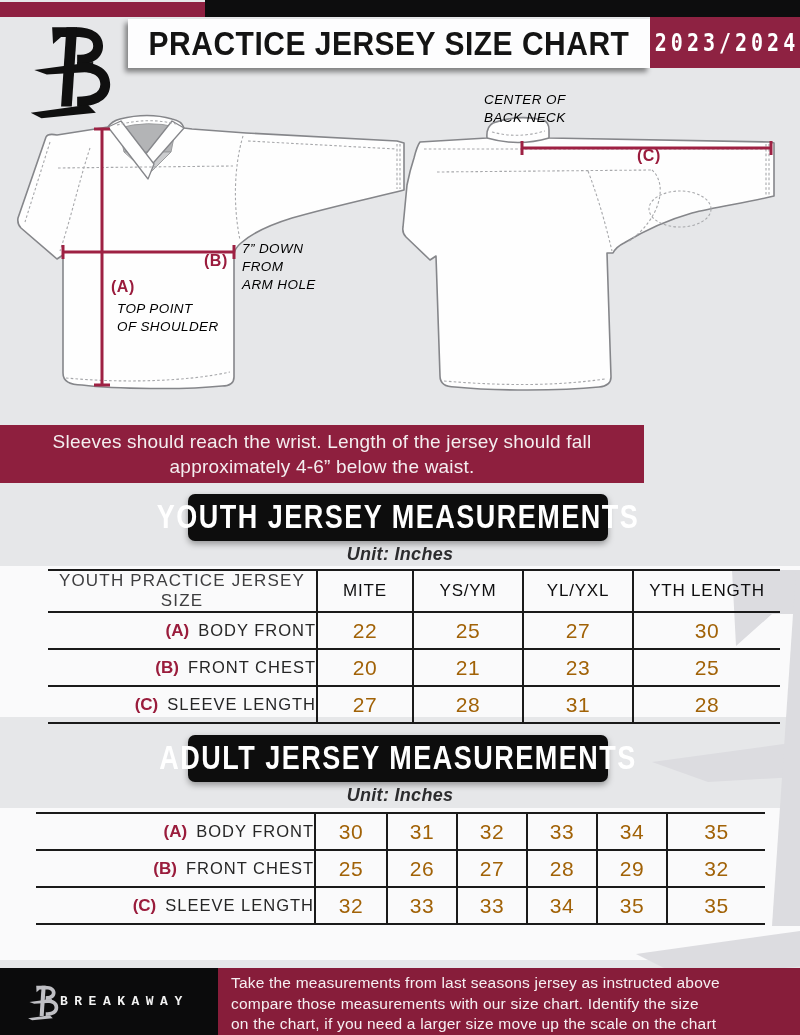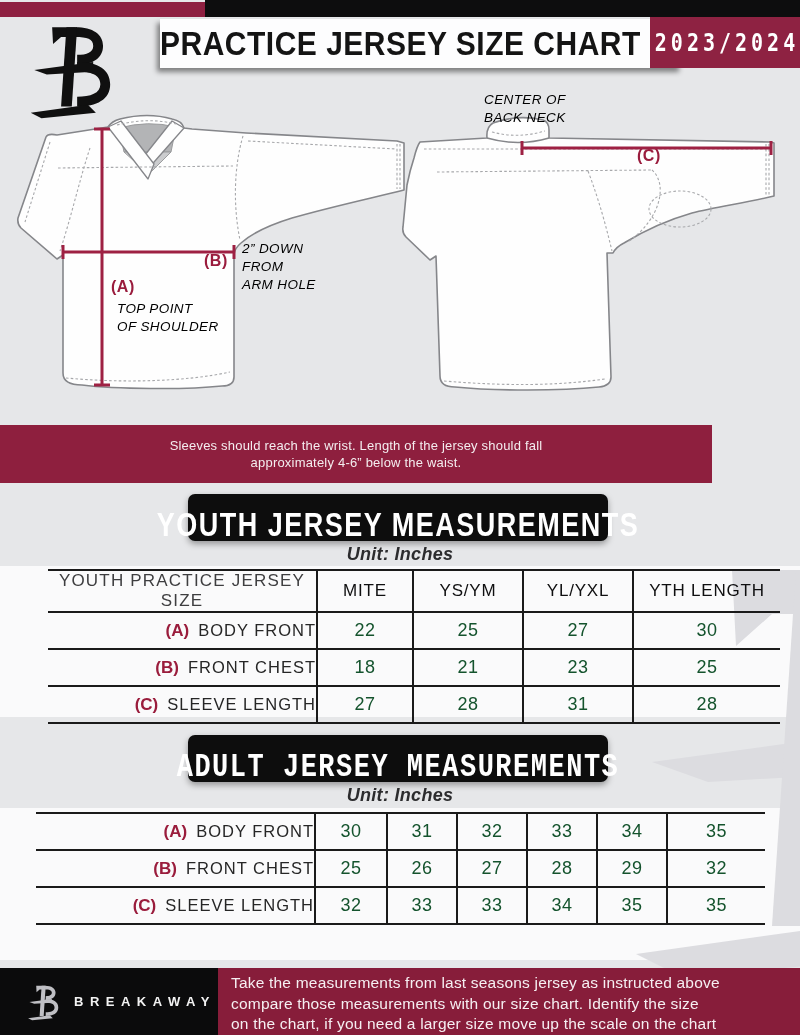--- a/index.html
+++ b/index.html
@@ -8,21 +8,21 @@
     background:#e6e7e9;font-family:"Liberation Sans",sans-serif;
     -webkit-font-smoothing:antialiased;
   }
   
   .bar-black{position:absolute;left:205px;top:0;width:595px;height:17px;background:#0d0d0e;}
   .bar-maroon{position:absolute;left:0;top:2px;width:205px;height:15px;background:#8e2041;}
   .logo-top{position:absolute;left:22px;top:20px;color:#101010;}
   .title-box{
     position:absolute;left:128px;top:19px;width:522px;height:49px;background:#fdfdfe;
     box-shadow:-3px 4px 5px rgba(0,0,0,.45);
-    display:flex;align-items:center;justify-content:flex-start;margin-left:32px;
+    display:flex;align-items:center;justify-content:center;
   }
   .title-box span{
     font-size:30px;font-weight:bold;letter-spacing:.5px;color:#141414;
     transform:scaleY(1.08);white-space:nowrap;
   }
   .year-box{
     position:absolute;left:650px;top:17px;width:150px;height:51px;background:#8e2242;
     display:flex;align-items:center;justify-content:center;
   }
   .year-box span{
@@ -35,36 +35,36 @@
   .anno-note{font-style:italic;font-size:13.5px;line-height:1.32;letter-spacing:.4px;}
   .anno-key{font-weight:bold;font-size:16px;letter-spacing:.5px;color:#9a1c3d;}
   .note-a{left:117px;top:300px;}
   .key-a{left:111px;top:278px;}
   .note-b{left:242px;top:240px;}
   .key-b{left:204px;top:252px;}
   .note-c{left:484px;top:91px;}
   .key-c{left:637px;top:147px;}
   
   .notice{
-    position:absolute;left:0;top:425px;width:712px;height:58px;background:#8e1f3e;
+    position:absolute;left:0;top:425px;width:644px;height:58px;background:#8e1f3e;
     display:flex;align-items:center;justify-content:center;text-align:center;
-    color:#f4edef;font-size:13px;line-height:1.32;white-space:pre-line;letter-spacing:.2px;
+    color:#f4edef;font-size:19px;line-height:1.32;white-space:pre-line;letter-spacing:.2px;
   }
   
   .head-box{
     position:absolute;left:188px;width:420px;height:47px;background:#0d0d0d;border-radius:7px;
     box-shadow:0 3px 6px rgba(0,0,0,.35);
-    display:flex;align-items:flex-end;justify-content:center;
+    display:flex;align-items:center;justify-content:center;
   }
   .head-box span{
     color:#fff;font-size:27px;font-weight:bold;letter-spacing:1.5px;
     transform:scaleY(1.25);white-space:nowrap;
   }
   .head-youth{top:494px;}
-  .head-adult{top:735px;font-family:Liberation Mono, monospace;}
+  .head-adult{top:735px;}
   .unit{
     position:absolute;left:0;width:800px;text-align:center;
     font-style:italic;font-weight:bold;font-size:18px;color:#2c2c2e;letter-spacing:.3px;
   }
   .unit-youth{top:544px;}
   .unit-adult{top:785px;}
   
   .band{position:absolute;left:0;width:800px;background:#fafafb;z-index:1;}
   .band-youth{top:566px;height:151px;}
   .band-adult{top:808px;height:152px;}
@@ -81,29 +81,29 @@
   .size-table tr{height:37px;}
   .size-table tr.hrow{height:34px;}
   .cell-rowhead{
     text-align:center;font-size:17px;letter-spacing:1.2px;color:#3e3e40;
   }
   .cell-colhead{
     text-align:center;font-weight:normal;font-size:17px;letter-spacing:.8px;color:#0f0f10;
   }
   .cell-label{text-align:right;padding-left:23px !important;font-size:16.5px;letter-spacing:1px;color:#262626;}
   .cell-label .rkey{font-weight:bold;color:#9a1c3c;font-size:17px;margin-right:9px;letter-spacing:0;}
-  .cell-val{text-align:center;font-size:18px;color:#14532d;letter-spacing:.5px;}
+  .cell-val{text-align:center;font-size:21px;color:#a16207;letter-spacing:.5px;}
   
   .footer-black{
     position:absolute;left:0;top:968px;width:218px;height:67px;background:#0b0b0c;z-index:4;
     display:flex;align-items:center;
   }
   .footer-logo{margin-left:26px;color:#bfbfc4;}
   .footer-brand{
-    color:#f2f2f2;font-size:13px;font-weight:bold;letter-spacing:6.5px;margin-left:14px;white-space:nowrap;
+    color:#f2f2f2;font-size:13px;font-weight:bold;letter-spacing:6.5px;white-space:nowrap;font-family:Liberation Mono, monospace;
   }
   .footer-maroon{
     position:absolute;left:218px;top:968px;width:582px;height:67px;background:#871d3a;z-index:4;
     display:flex;align-items:flex-end;
   }
   .footer-note{
     color:#f6eff2;font-size:15.5px;line-height:1.33;white-space:pre-line;
     padding-left:13px;letter-spacing:.2px;
   }
 </style>
@@ -183,21 +183,21 @@
       <path d="M522,148 L771,148"></path>
         <path d="M522,141 L522,155"></path>
         <path d="M771,141 L771,155"></path>
     </g>
   </svg>
 
   <div class="anno anno-key key-a">(A)</div>
   <div class="anno anno-note note-a">TOP POINT
 OF SHOULDER</div>
   <div class="anno anno-key key-b">(B)</div>
-  <div class="anno anno-note note-b">2” DOWN
+  <div class="anno anno-note note-b">7” DOWN
 FROM
 ARM HOLE</div>
   <div class="anno anno-key key-c">(C)</div>
   <div class="anno anno-note note-c">CENTER OF
 BACK NECK</div>
 
   <div class="notice">Sleeves should reach the wrist. Length of the jersey should fall
 approximately 4-6” below the waist.</div>
 
   <svg class="watermark" width="400" height="448" viewBox="0 0 100 112">
@@ -228,21 +228,21 @@
     </tr>
     <tr>
       <td class="cell-label"><span class="rkey">(A)</span><span>BODY FRONT</span></td>
       <td class="cell-val">22</td>
       <td class="cell-val">25</td>
       <td class="cell-val">27</td>
       <td class="cell-val">30</td>
     </tr>
     <tr>
       <td class="cell-label"><span class="rkey">(B)</span><span>FRONT CHEST</span></td>
-      <td class="cell-val">18</td>
+      <td class="cell-val">20</td>
       <td class="cell-val">21</td>
       <td class="cell-val">23</td>
       <td class="cell-val">25</td>
     </tr>
     <tr>
       <td class="cell-label"><span class="rkey">(C)</span><span>SLEEVE LENGTH</span></td>
       <td class="cell-val">27</td>
       <td class="cell-val">28</td>
       <td class="cell-val">31</td>
       <td class="cell-val">28</td>

